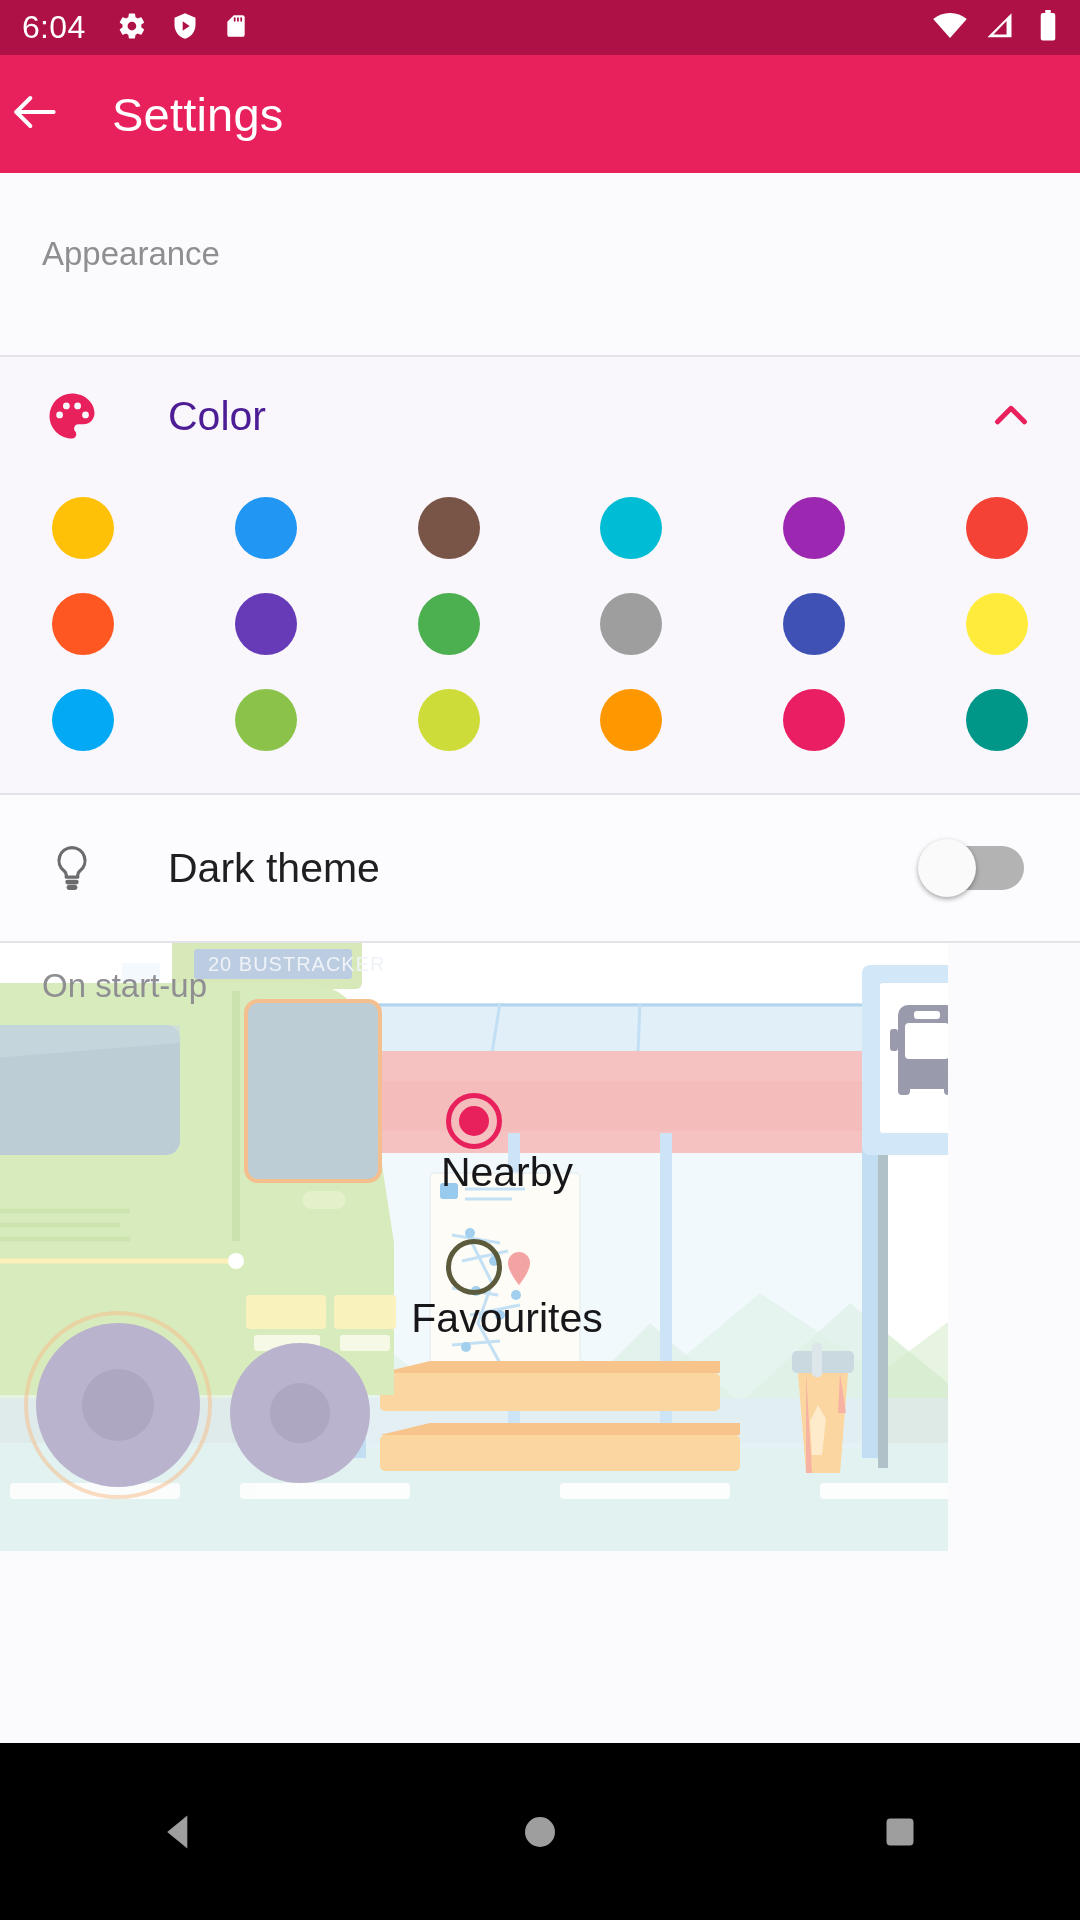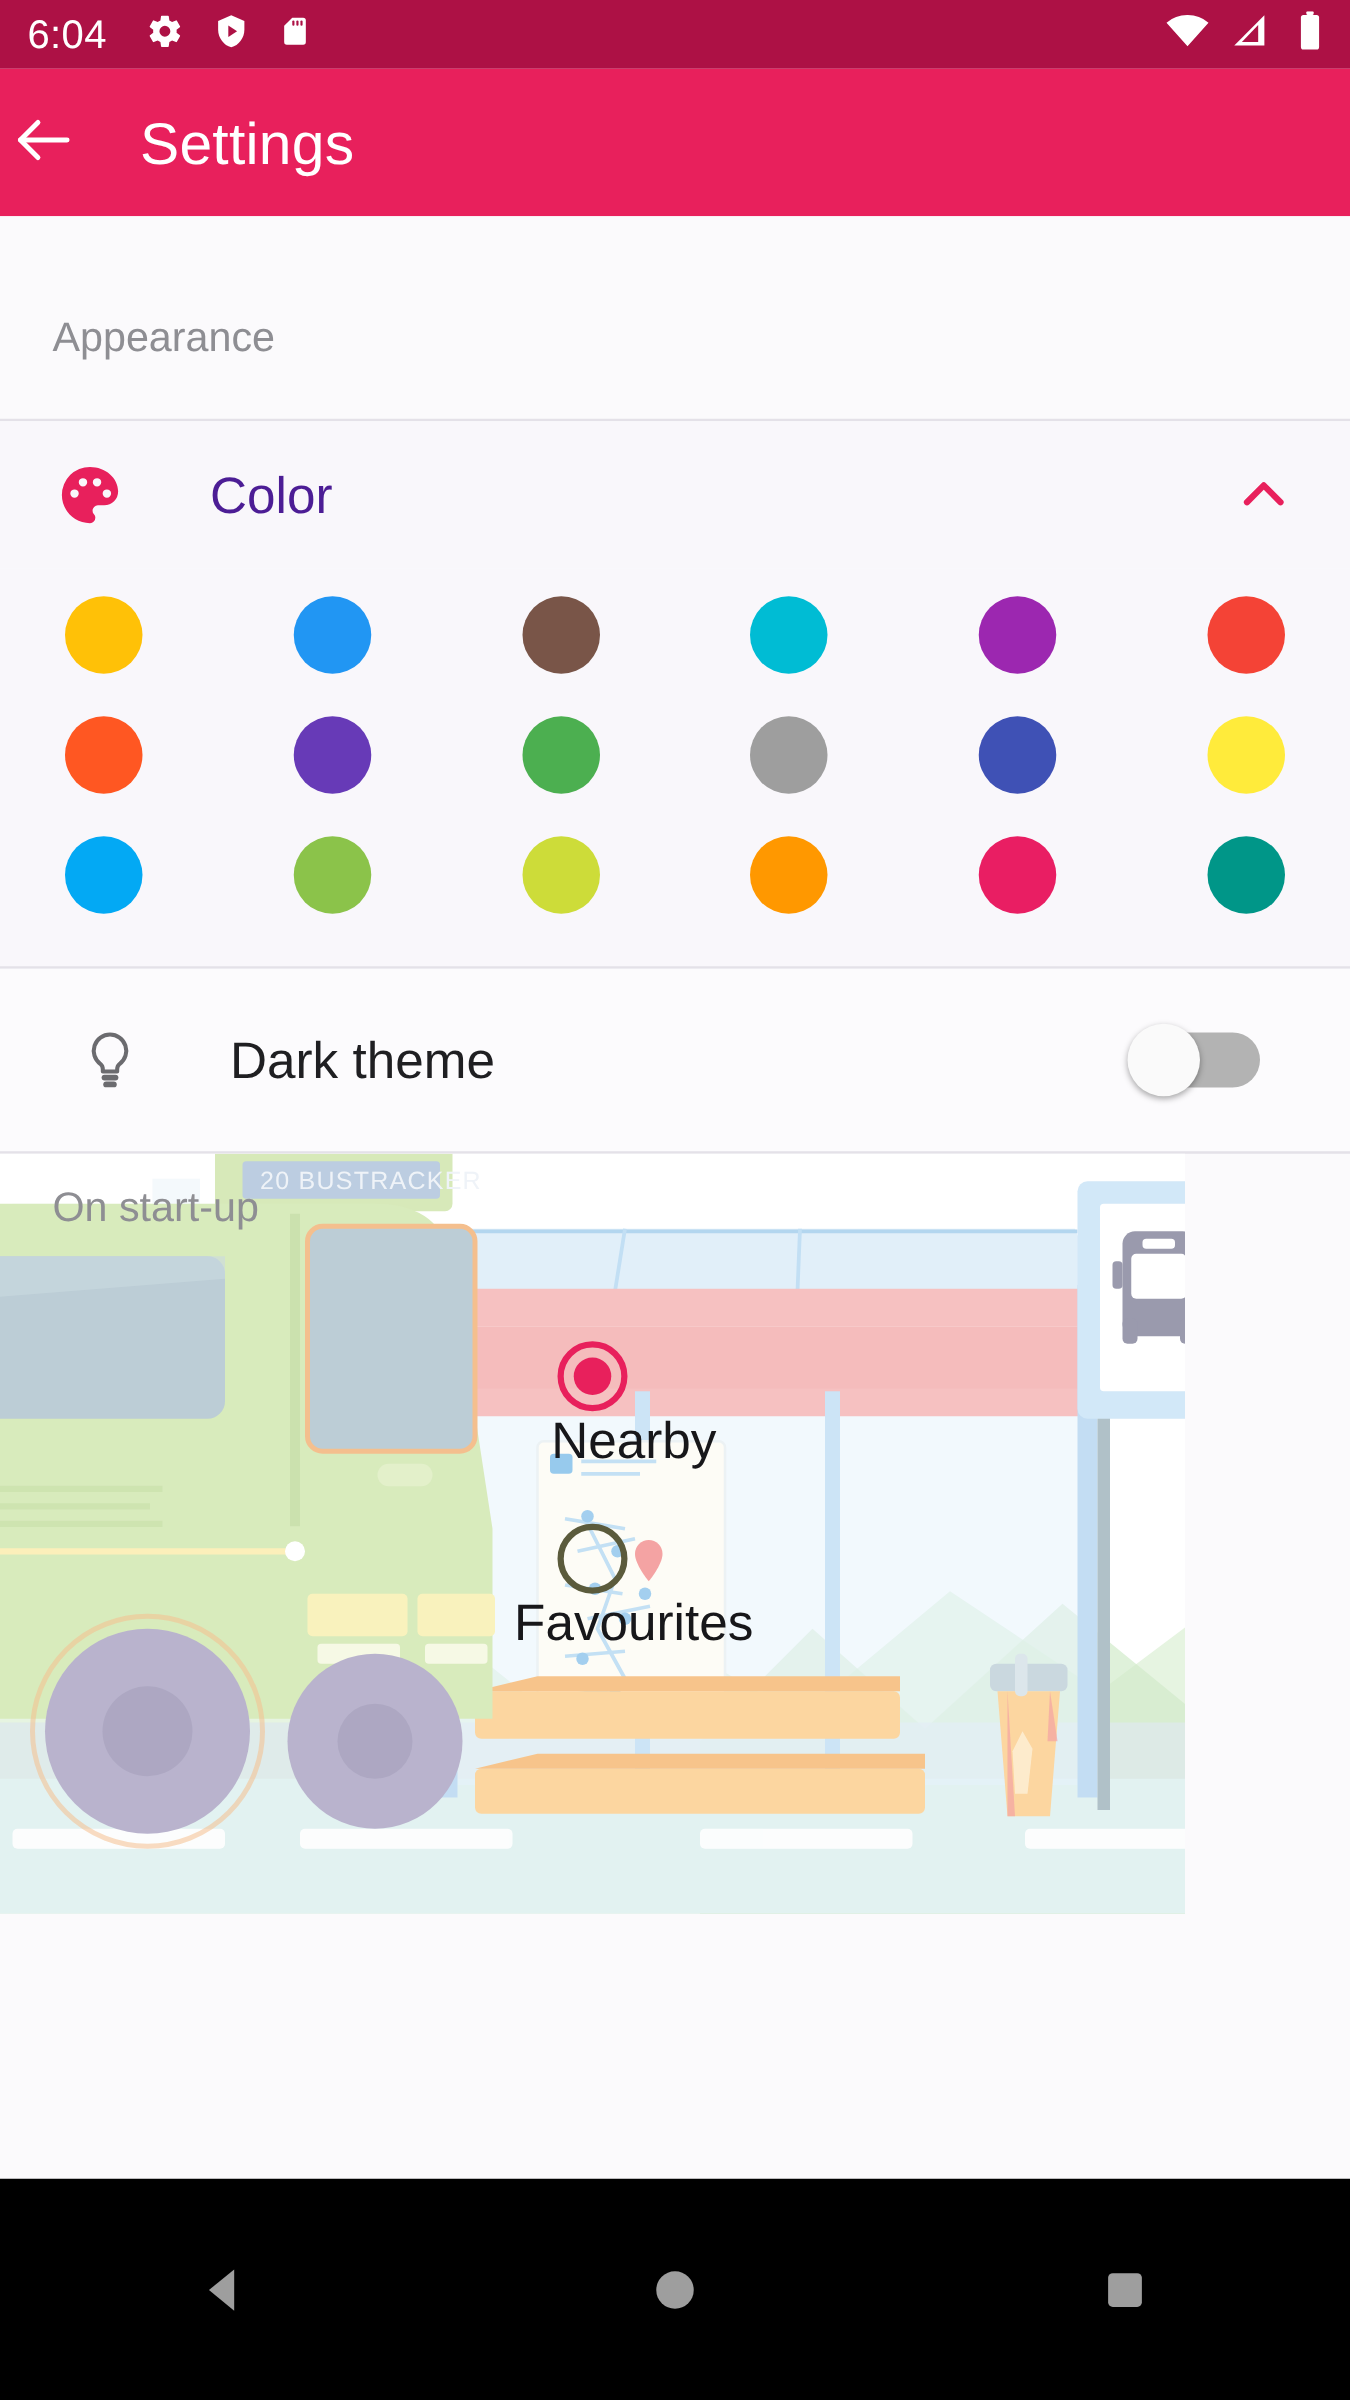--- a/index.html
+++ b/index.html
@@ -36,21 +36,21 @@
   
   .content{
     position:absolute; top:173px; left:0; width:1080px; height:1570px;
     background:#fbfafc; overflow:hidden;
   }
 
   .section-header{
     color:#8e8e93; font-size:33px; padding:0 42px;
     display:flex; align-items:center;
   }
-  #appearance-header{ height:162px; padding-top:78px; align-items:flex-start;text-align:center; }
+  #appearance-header{ height:182px; padding-top:62px; align-items:flex-start;text-align:center; }
 
   .divider{ height:2px; background:#e4e1e8; width:100%; }
 
   
   .color-row{
     height:118px; display:flex; align-items:center; padding:0 42px;
     background:#f9f7fb; cursor:pointer;
   }
   .palette-wrap{ width:60px; display:flex; justify-content:center; }
   .color-label{ color:#4c1d95; font-size:41px; margin-left:66px; flex:1; }
@@ -65,21 +65,21 @@
     padding:0 52px; margin-bottom:34px;
   }
   .swatch-row:last-child{ margin-bottom:6px; }
   .swatch{
     width:62px; height:62px; border-radius:50%;
     cursor:pointer; flex:0 0 auto;
   }
 
   
   .dark-row{
-    height:146px; display:flex; align-items:center; padding:0 58px;
+    height:146px; display:flex; align-items:center; padding:0 42px;
     background:#fcfbfd;
   }
   .bulb-wrap{ width:60px; display:flex; justify-content:center; }
   .dark-label{ color:#1f1f22; font-size:41px; margin-left:66px; flex:1; }
   .switch{
     width:100px; height:44px; border-radius:22px; background:#b3b3b3;
     position:relative; cursor:pointer; margin-right:14px;
   }
   .switch .thumb{
     position:absolute; top:-7px; left:-6px;

